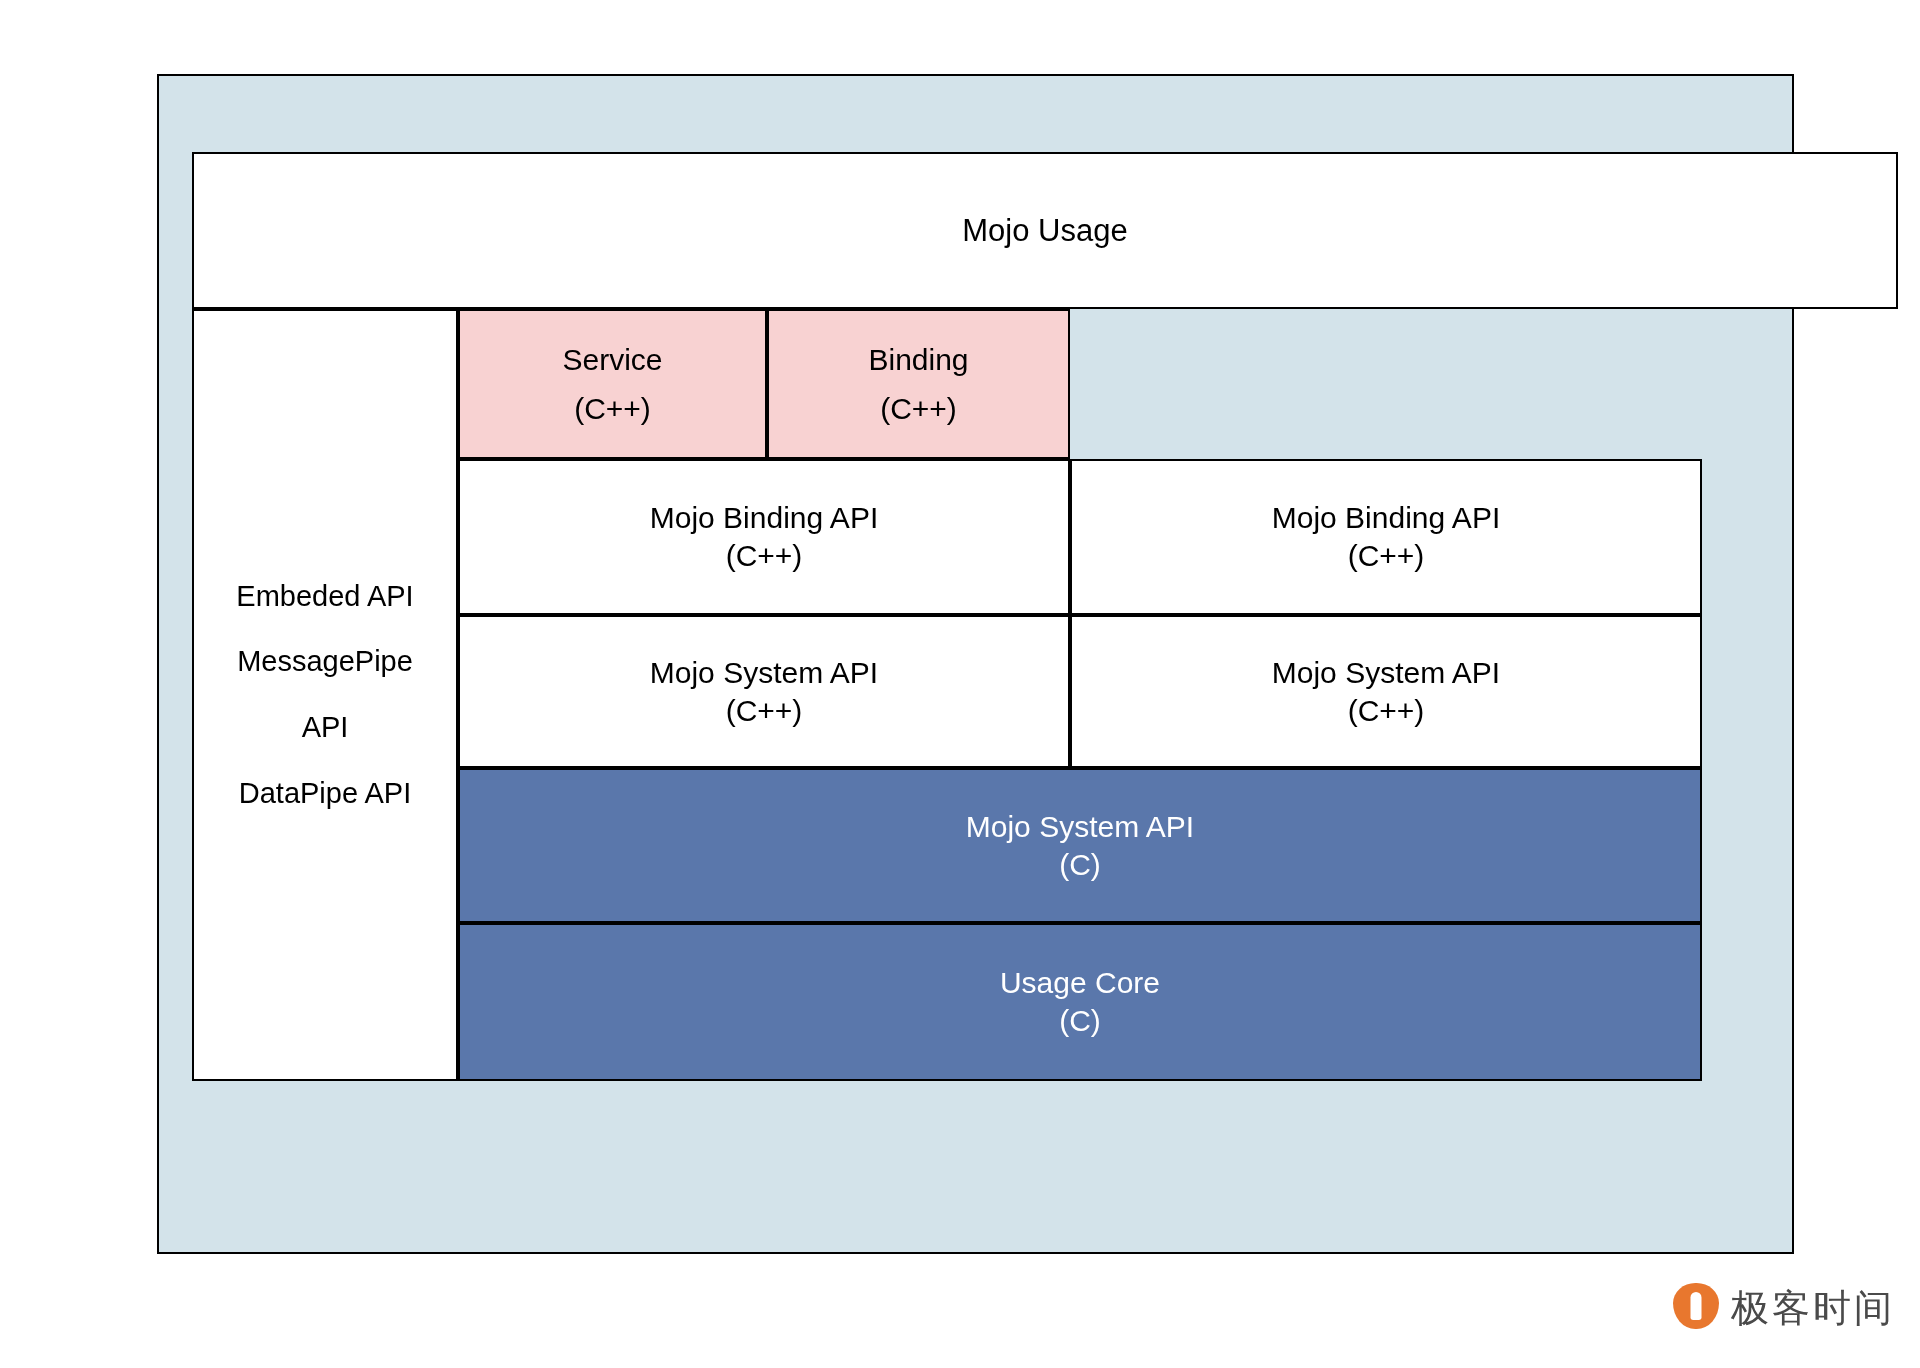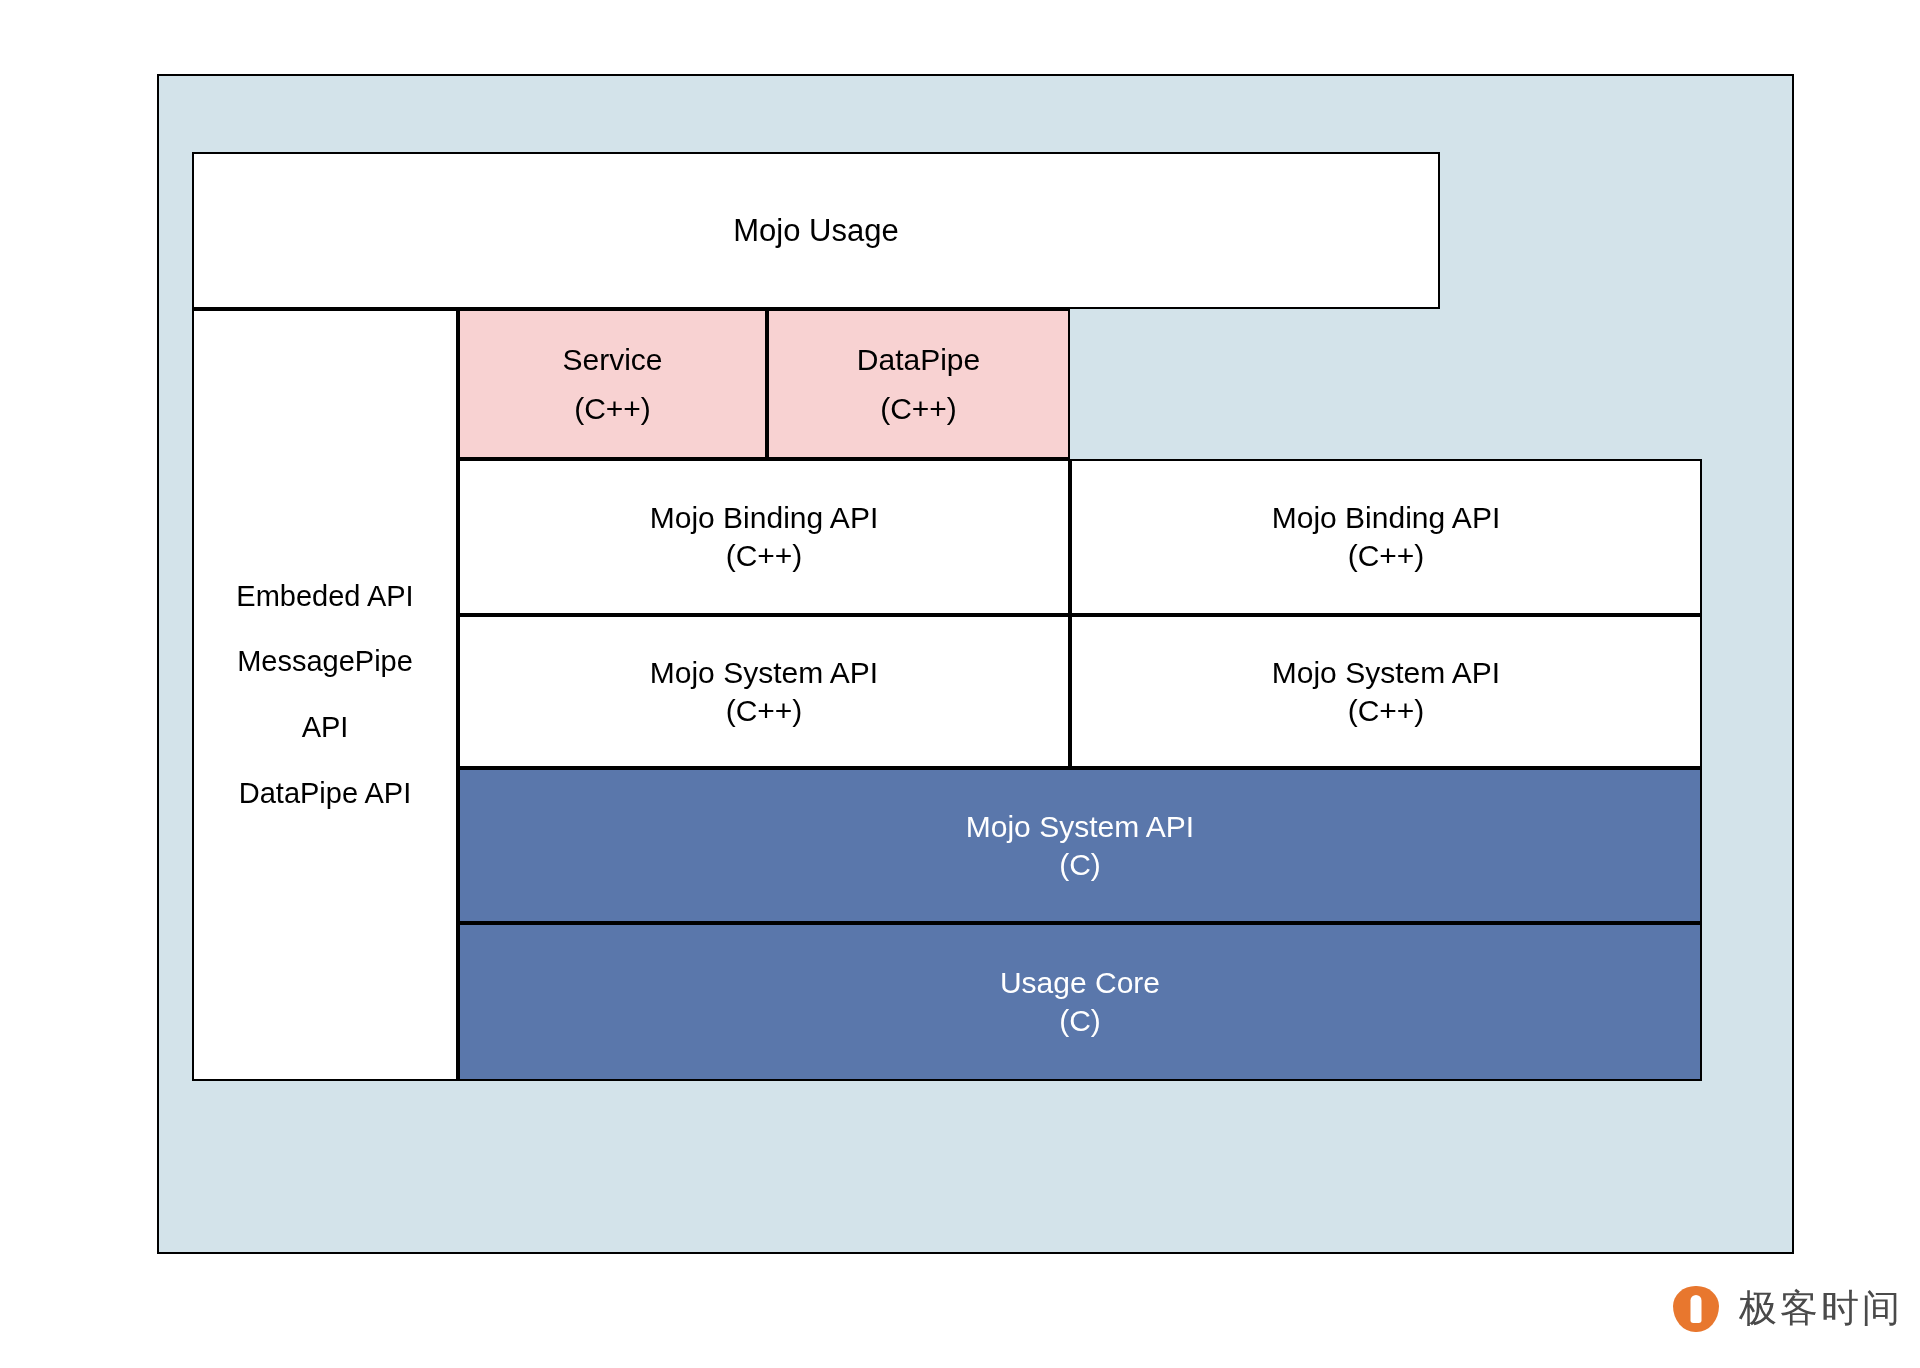--- a/index.html
+++ b/index.html
@@ -56,21 +56,21 @@
     height: 772px;
     font-size: 29px;
     line-height: 1.30;
     gap: 28px;
   }
 
   
   #mojo-usage-box {
     left: 192px;
     top: 152px;
-    width: 1248px;
+    width: 1706px;
     height: 157px;
     font-size: 31px;
   }
 
   
   #service-box {
     left: 458px;
     top: 309px;
     width: 309px;
     height: 150px;
@@ -123,22 +123,22 @@
     width: 1244px;
     height: 158px;
   }
 
   
   #brand-logo {
     position: absolute;
     left: 1673px;
     top: 1283px;
     display: flex;
-    align-items: center;
-    gap: 20px;
+    align-items: flex-start;
+    gap: 12px;
   }
   #brand-mark {
     width: 46px;
     height: 46px;
     border-radius: 50% 50% 50% 50% / 45% 45% 58% 58%;
     background: #e8772e;
     position: relative;
     flex: none;
   }
   #brand-mark::after {
@@ -175,21 +175,21 @@
   <span class="l2">API</span>
   <span class="l2">DataPipe API</span>
 </div>
 
 <div class="box pink" id="service-box">
   <span class="l1">Service</span>
   <span class="l2">(C++)</span>
 </div>
 
 <div class="box pink" id="channel-box">
-  <span class="l1">DataPipe</span>
+  <span class="l1">Binding</span>
   <span class="l2">(C++)</span>
 </div>
 
 <div class="box white" id="binding-left-box">
   <span class="l1">Mojo Binding API</span>
   <span class="l2">(C++)</span>
 </div>
 
 <div class="box white" id="binding-right-box">
   <span class="l1">Mojo Binding API</span>

